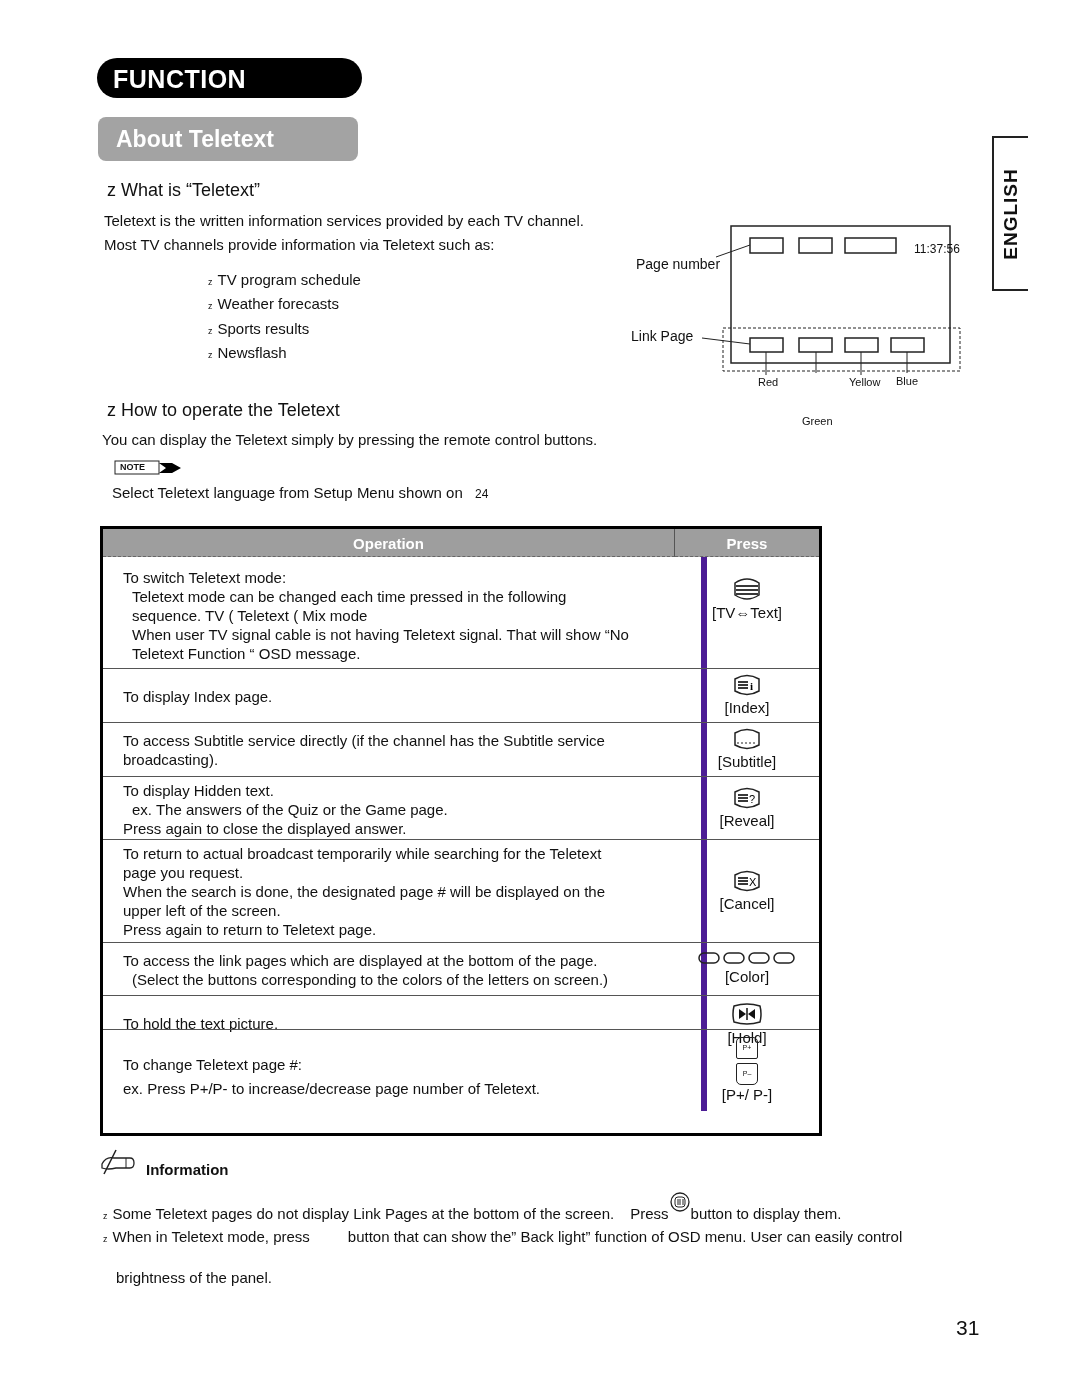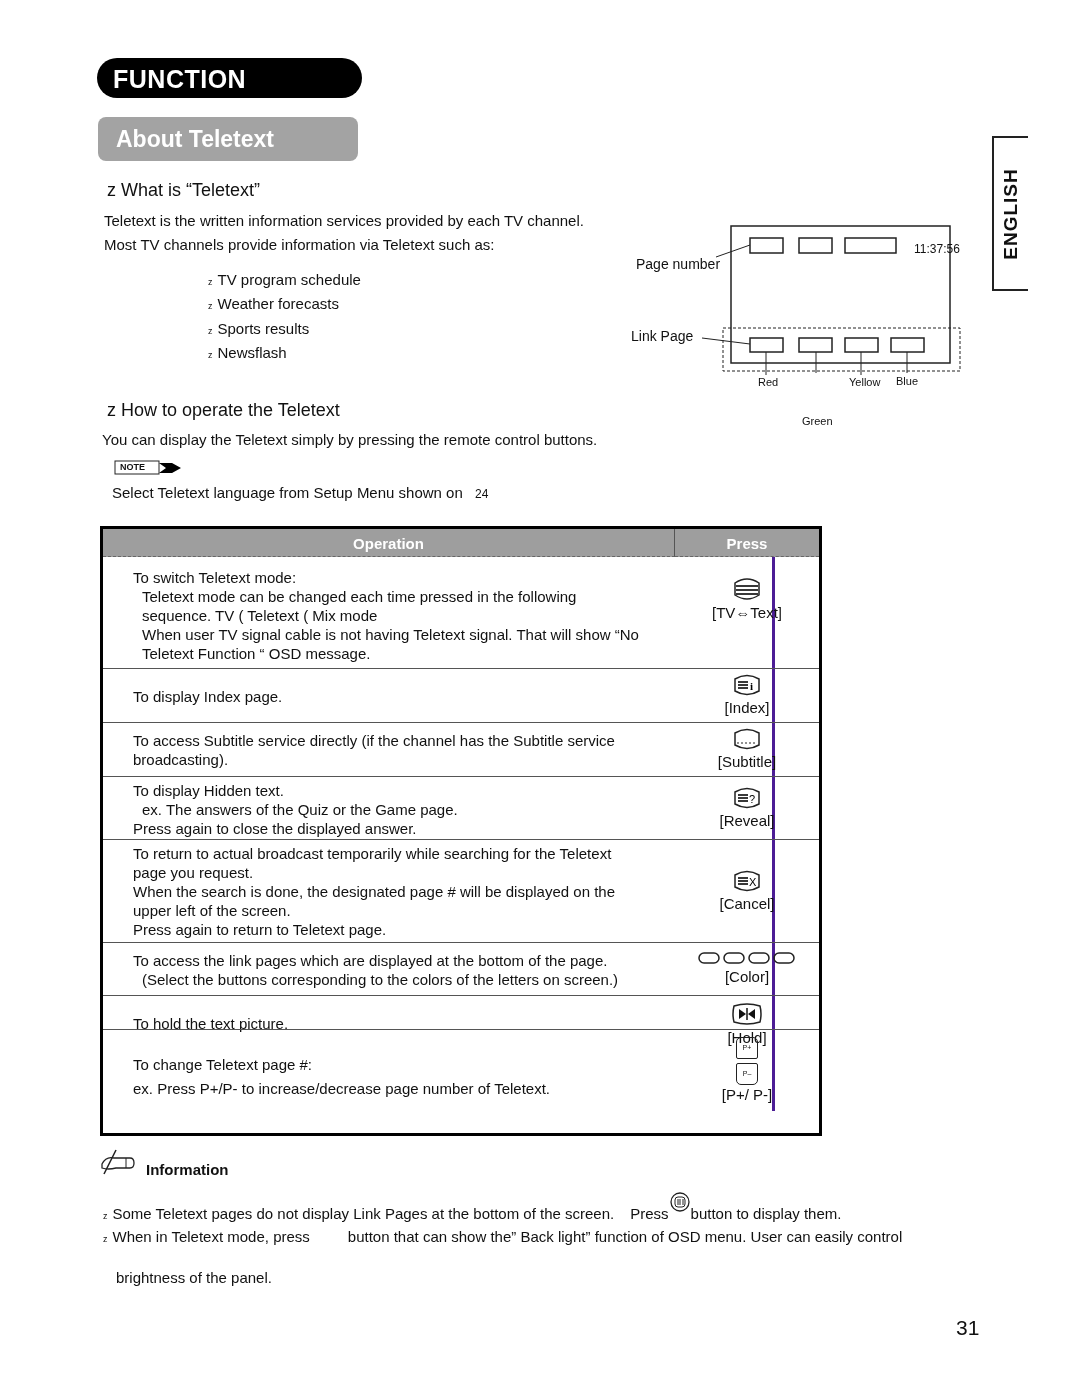--- a/index.html
+++ b/index.html
@@ -25,22 +25,22 @@
   .bul .z { font-size:9px; margin-right:5px; }
 
   .note-badge { left:114px; top:460px; width:68px; height:16px; }
 
   
   .op-table { left:100px; top:526px; width:722px; height:610px;
     border:3px solid #000; box-sizing:border-box; }
   .th { position:absolute; top:0; height:28px; background:#9e9e9e; color:#fff; font-weight:bold;
     font-size:15px; text-align:center; line-height:30px; border-bottom:1px dashed #666; box-sizing:border-box; }
   .row { position:absolute; left:0; width:716px; border-top:1px solid #555; box-sizing:border-box; }
-  .cell-op { position:absolute; left:0; top:0; width:672px; height:100%;
-    border-right:3px solid #4c1d95; box-sizing:border-box; font-size:15px; line-height:19px; padding-left:30px; }
+  .cell-op { position:absolute; left:0; top:0; width:604px; height:100%;
+    border-right:6px solid #4c1d95; box-sizing:border-box; font-size:15px; line-height:19px; padding-left:20px; }
   .cell-press { position:absolute; left:572px; top:0; width:144px; height:100%; text-align:center; font-size:15px; }
   .cell-op .ln { white-space:nowrap; }
   .ind { padding-left:9px; }
   .key-label { display:block; line-height:18px; }
 
   .info-title { left:146px; top:1161px; font-size:15px; font-weight:bold; }
   .info-line { font-size:15px; }
   .info-line .z { font-size:9px; margin-right:5px; }
   .page-num { left:956px; top:1316px; font-size:21px; }
 </style>

